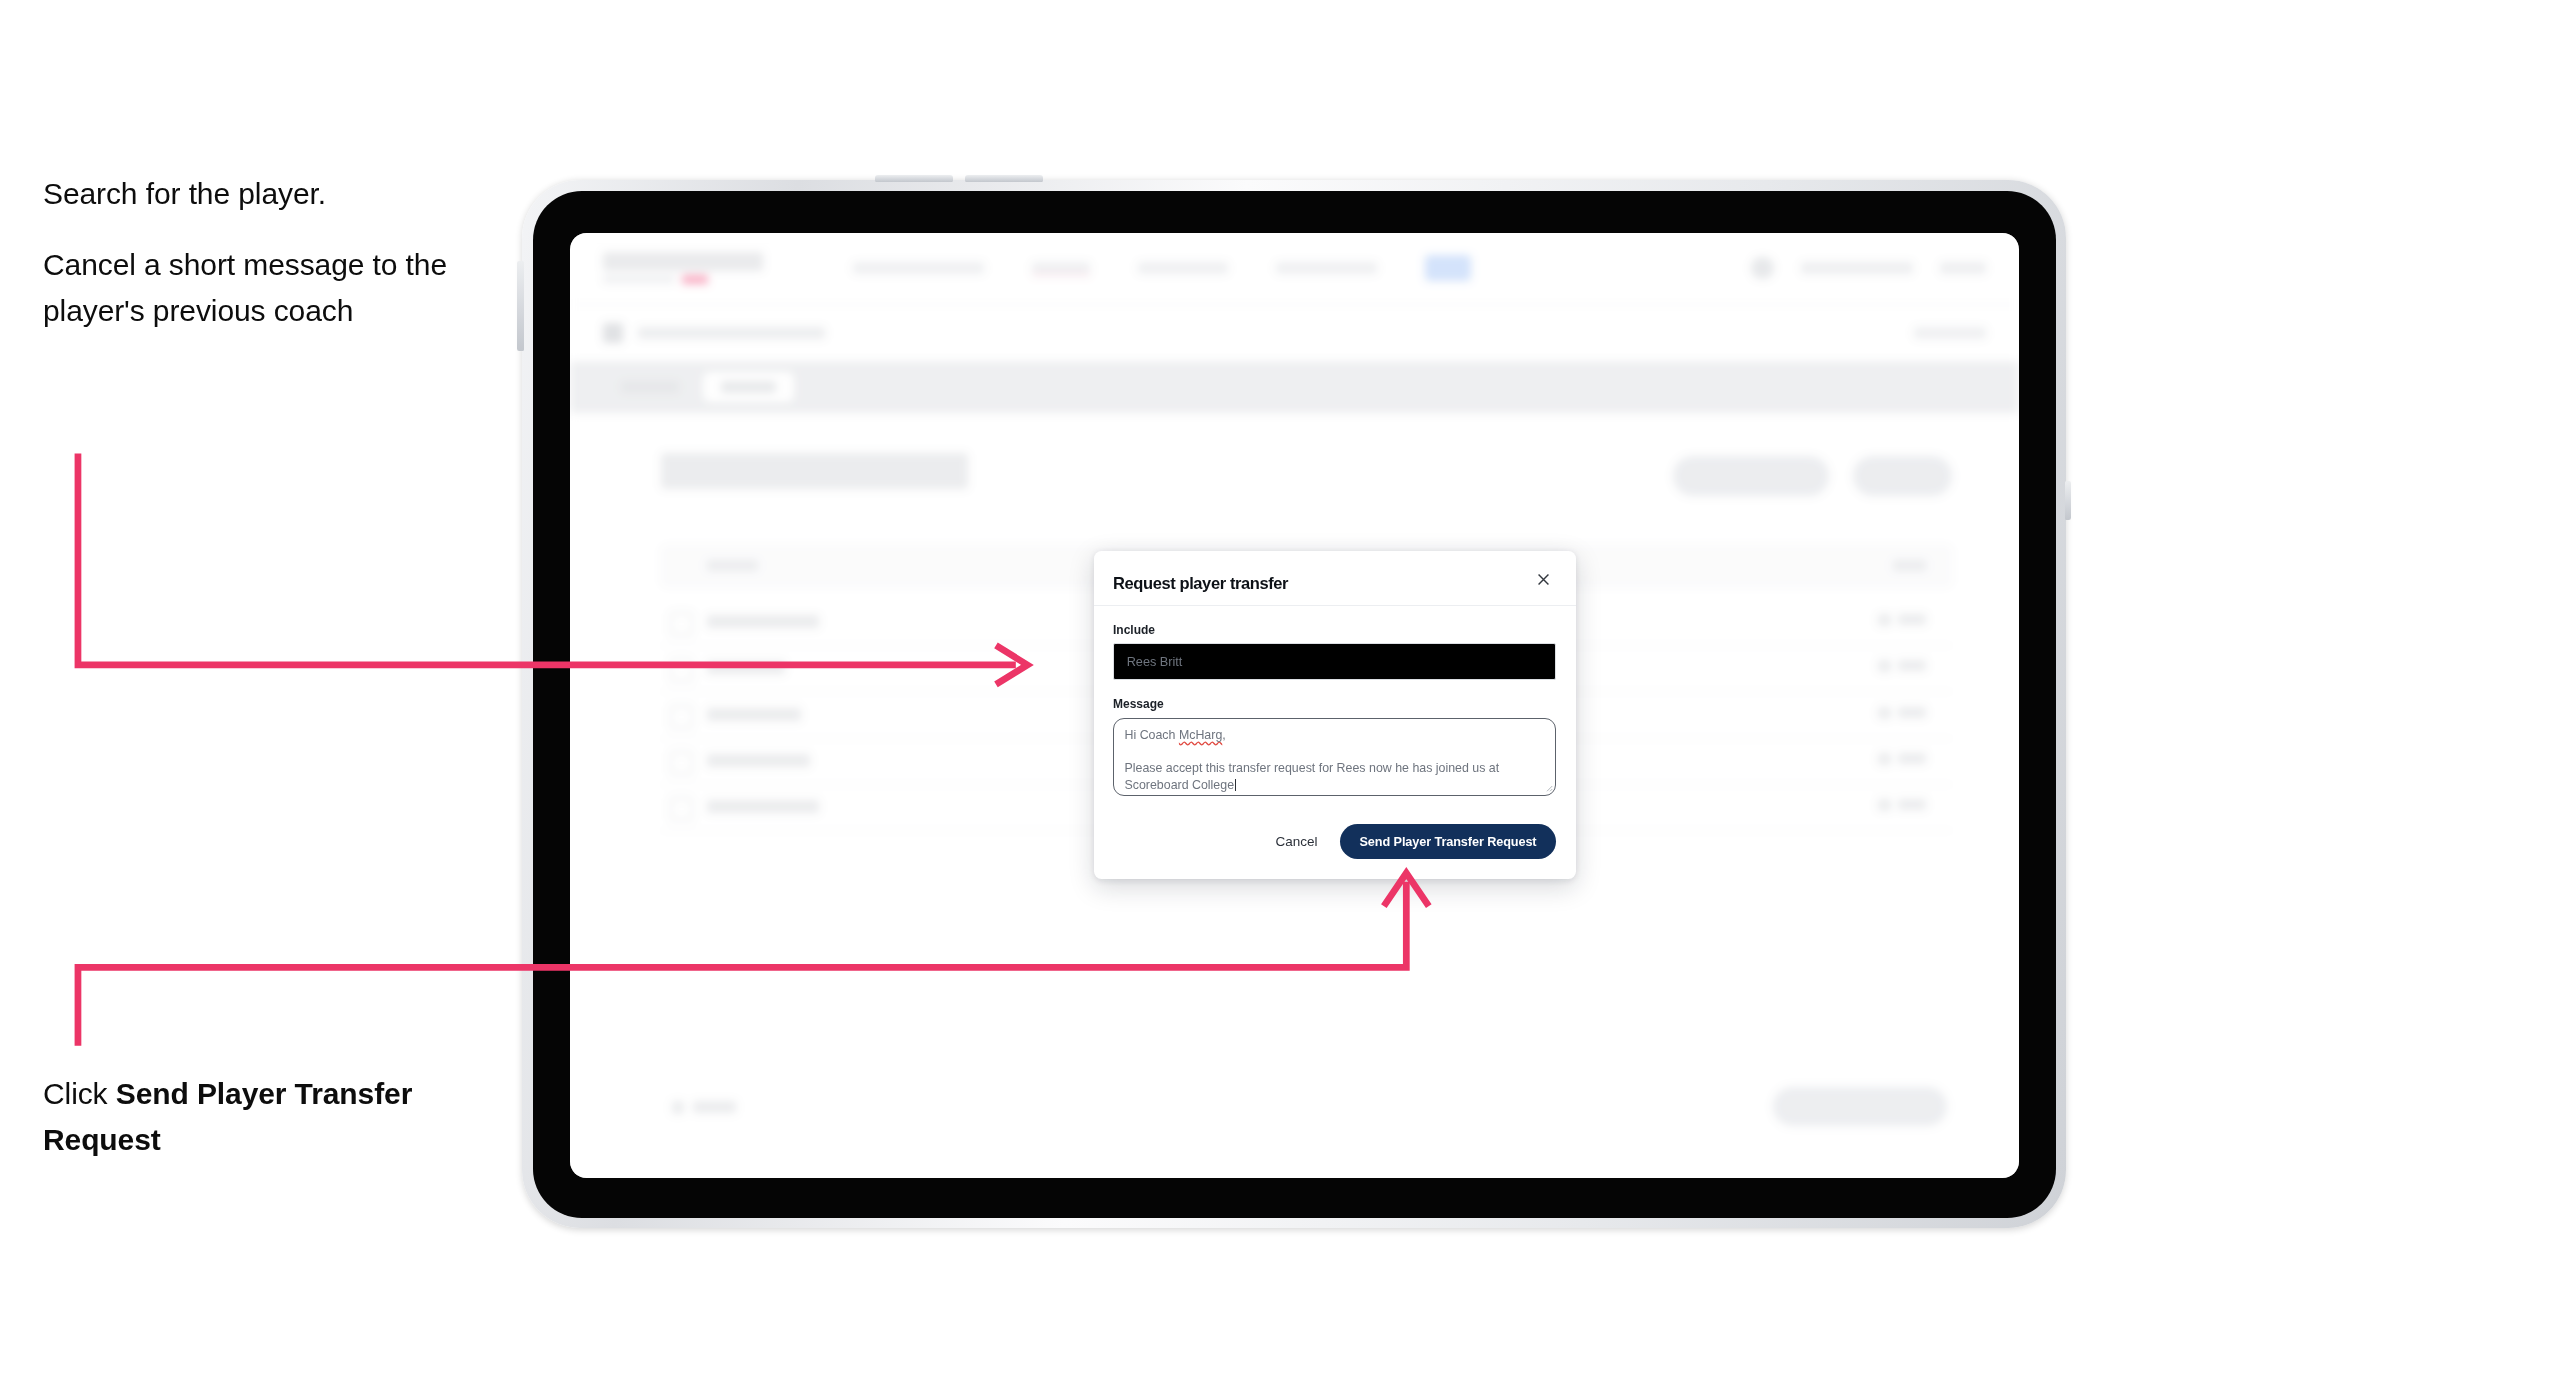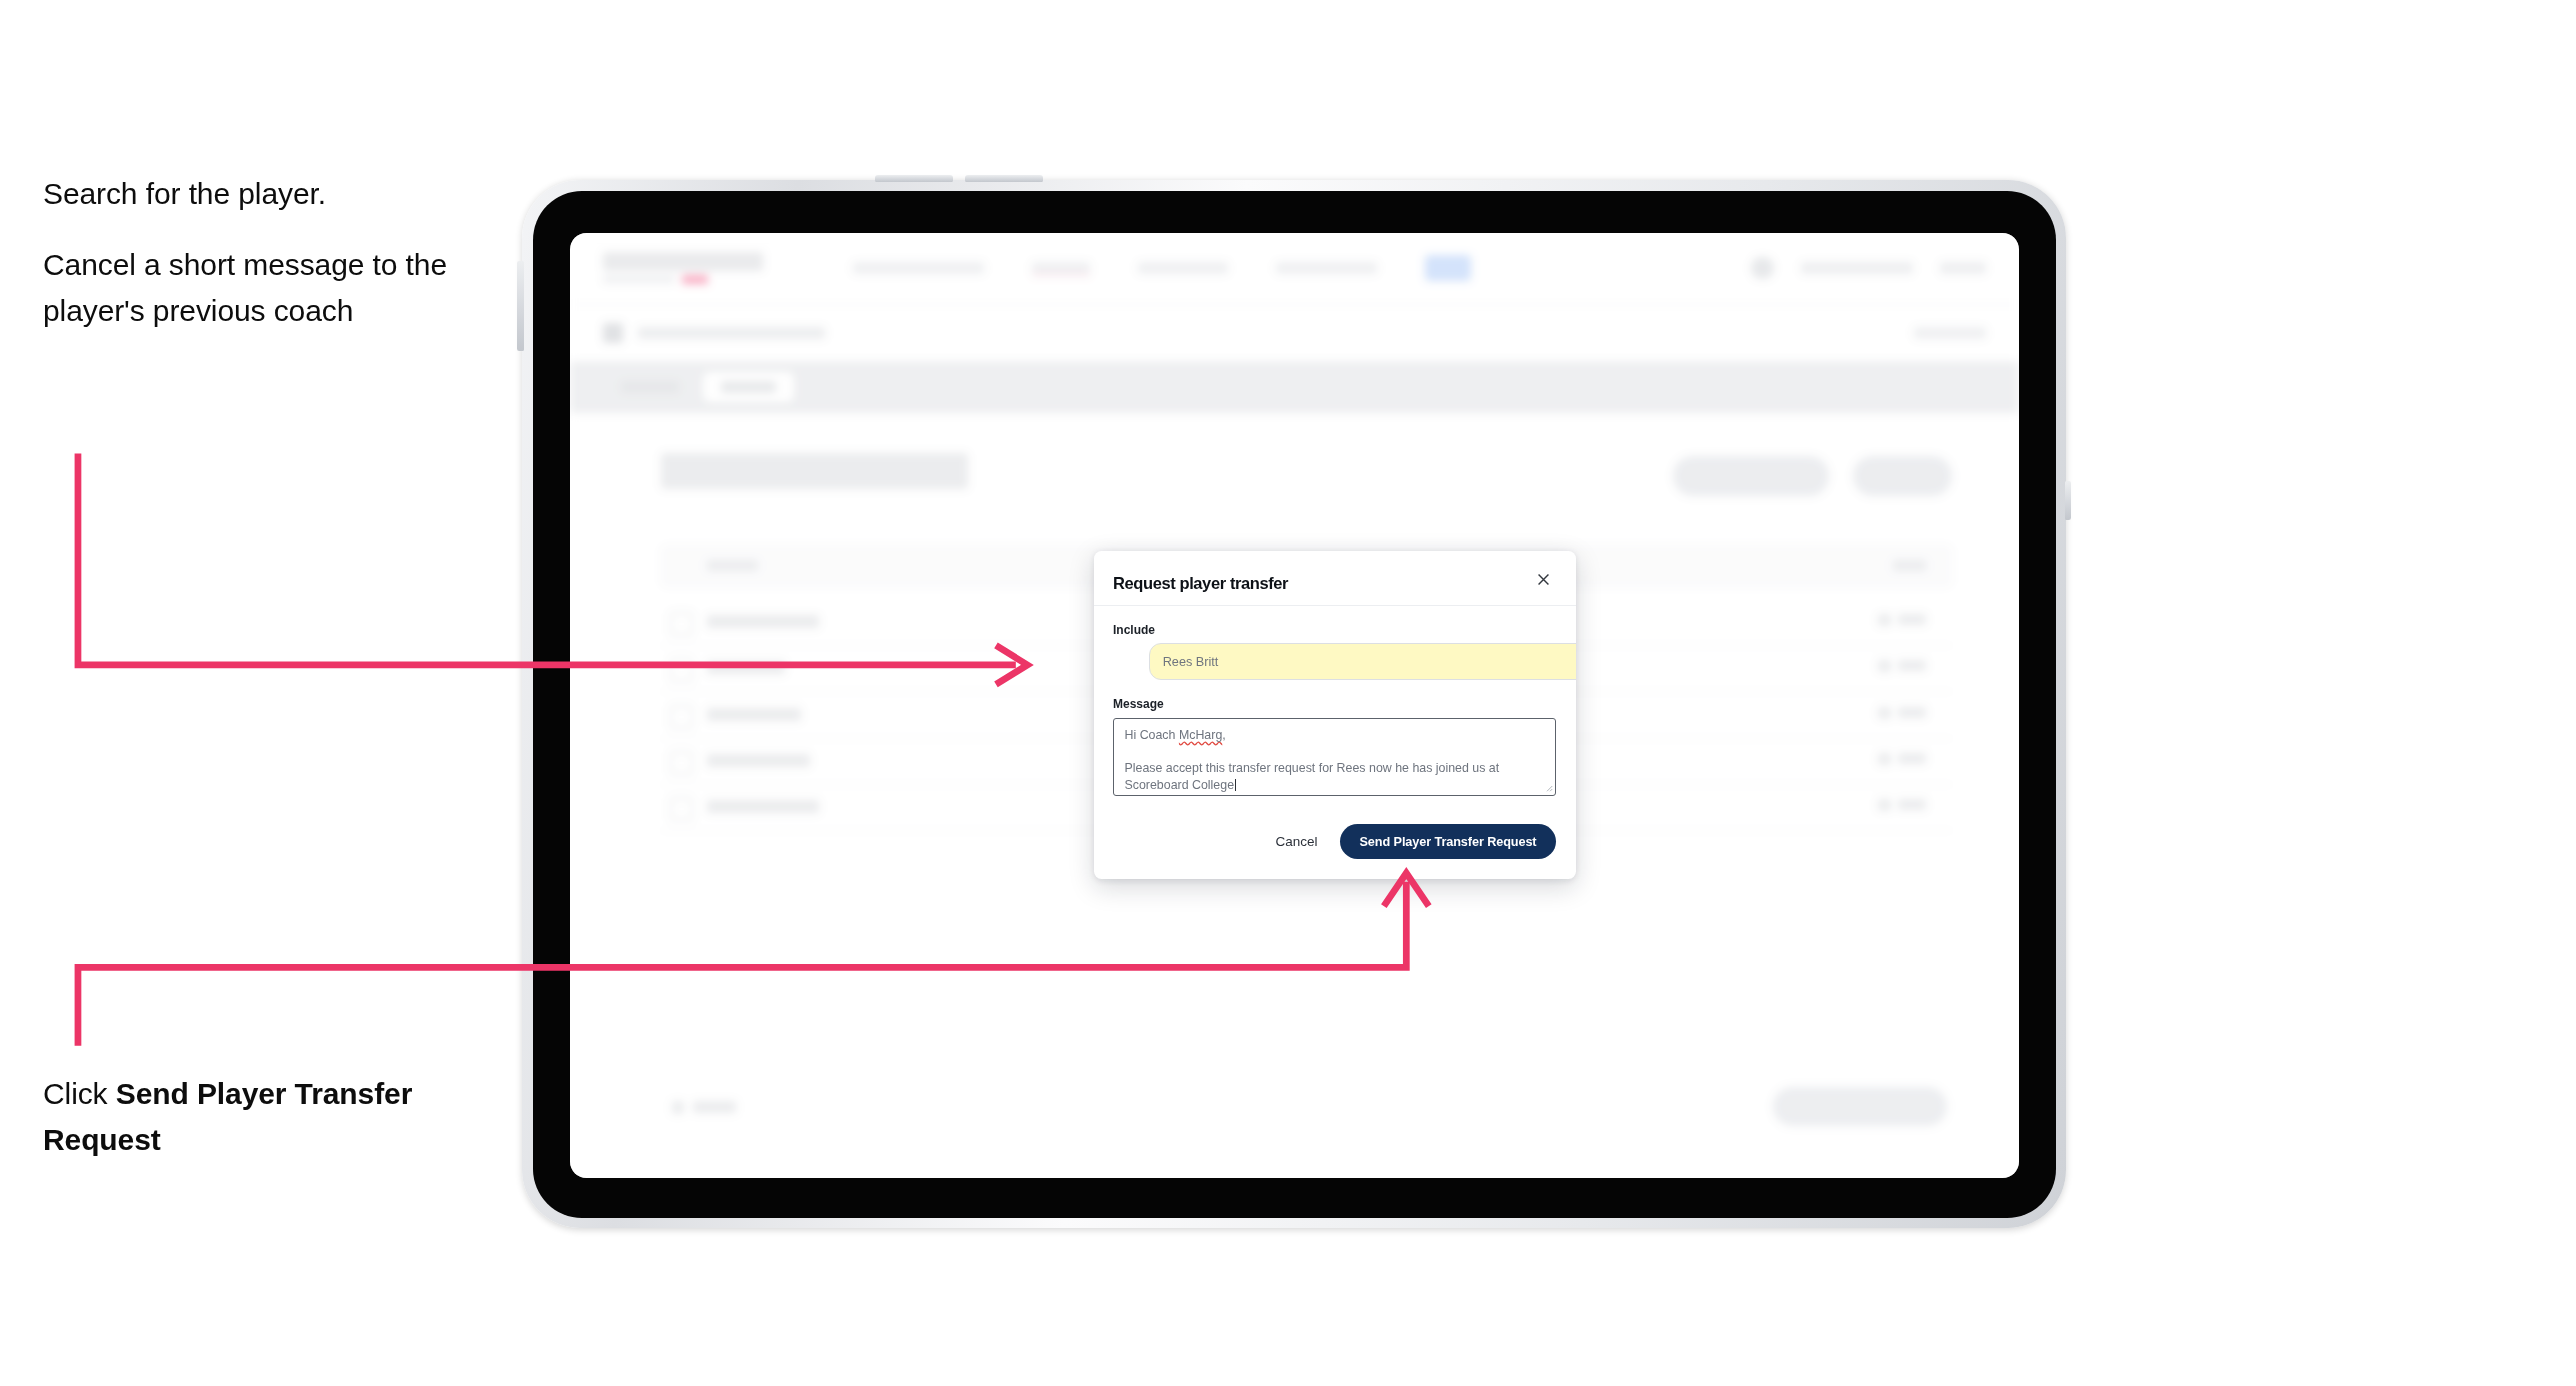--- a/index.html
+++ b/index.html
@@ -294,31 +294,30 @@
     display: block;
   }
   #player-input {
     width: 100%;
     box-sizing: border-box;
     height: 37px;
     padding: 0 12.7px;
     font-size: 12.7px;
     font-family: "Liberation Sans", sans-serif;
     color: #6f757f;
-    background: #fef9c3;
+    background: #000000;
     border: 0.7px solid #dcdfe3;
-    border-radius: 12px;
+    border-radius: 2px;
     outline: none;
-    margin-left: 36px;
   }
   .field-group { margin-bottom: 16.5px; }
   #message-wrap {
     position: relative;
     border: 0.7px solid #5c626b;
-    border-radius: 3px;
+    border-radius: 11px;
     background: #ffffff;
     padding: 8.2px 10.5px 9px 10.5px;
     height: 78px;
     box-sizing: border-box;
     overflow: hidden;
   }
   .msg-line {
     font-size: 12.4px;
     line-height: 1.38;
     color: #6e747e;

